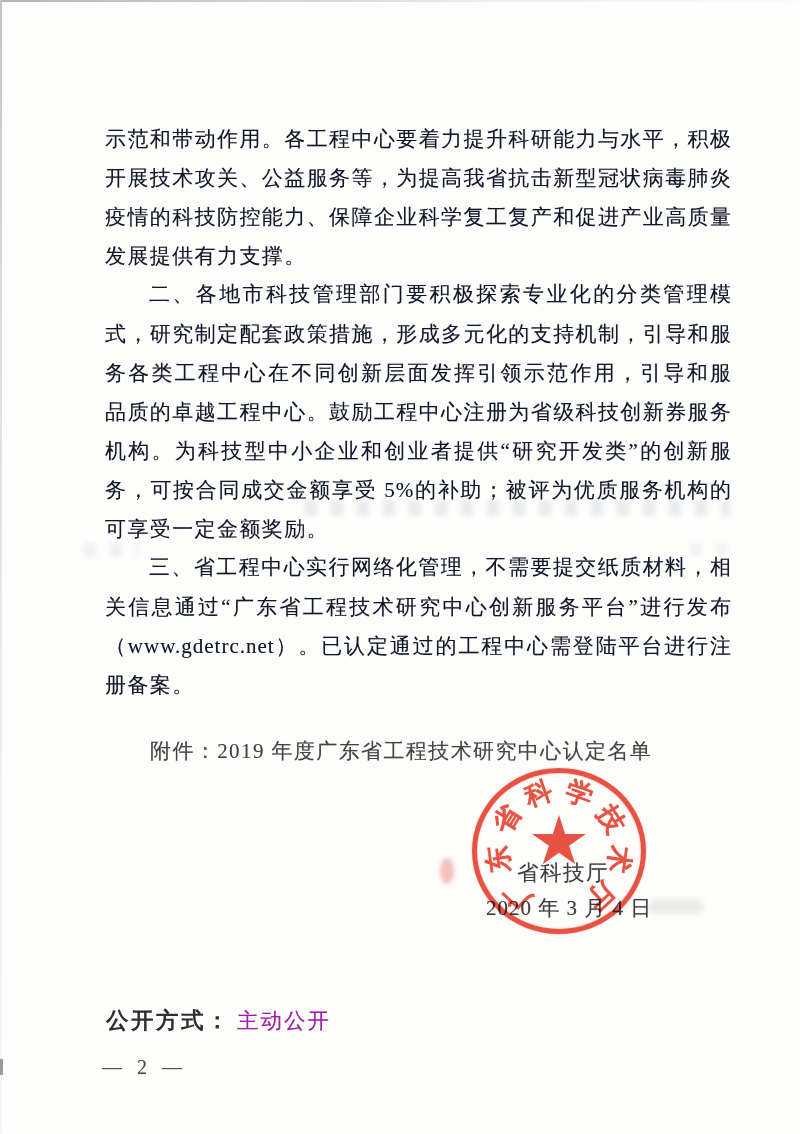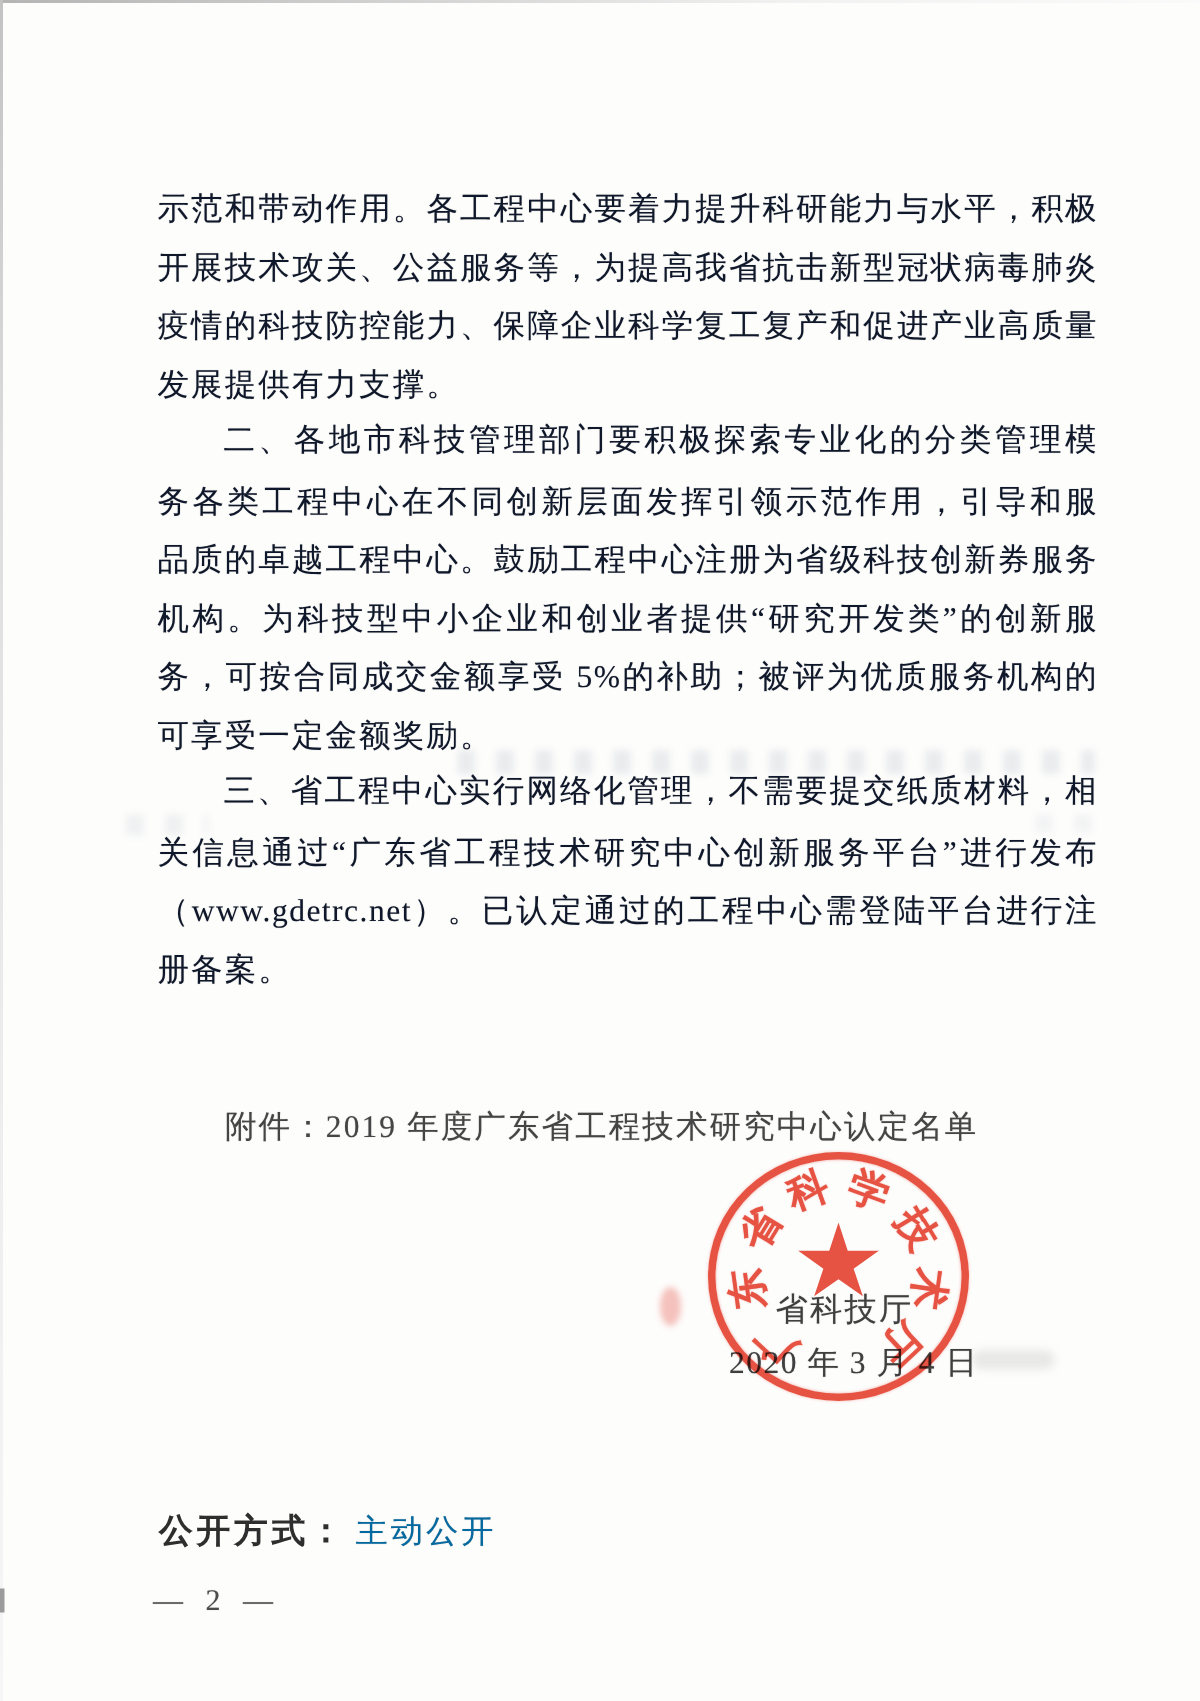--- a/index.html
+++ b/index.html
@@ -53,37 +53,38 @@
   .gray-blob{position:absolute;left:648px;top:900px;width:55px;height:13px;
     background:rgba(140,140,140,.18);filter:blur(3px);border-radius:6px;}
   .red-speck{position:absolute;left:440px;top:858px;width:14px;height:26px;
     background:rgba(230,68,52,.32);filter:blur(2px);border-radius:50%;}
 
   
   .disclosure{position:absolute;left:106px;top:1005px;z-index:1;}
   .disc-label{font-family:Liberation Serif, serif;font-weight:700;
     font-size:22.5px;letter-spacing:2.5px;color:#2e2e2e;}
   .disc-value{font-family:"Liberation Serif","DejaVu Serif",serif;font-size:21.5px;
-    letter-spacing:2px;color:#0369a1;margin-left:6px;text-shadow:0 0 .7px rgba(80,80,80,.4);}
+    letter-spacing:2px;color:#a21caf;margin-left:6px;text-shadow:0 0 .7px rgba(80,80,80,.4);}
   .page-number{position:absolute;left:102px;top:1056px;font-size:20px;color:#4c4c4c;
     letter-spacing:2px;word-spacing:6px;text-shadow:0 0 .7px rgba(80,80,80,.4);}
 </style>
 </head>
 <body>
 
 <div class="edge-top"></div>
 <div class="edge-left"></div>
 <div class="edge-dash"></div>
 
 <div class="doc-body">
     <div class="line">示范和带动作用。各工程中心要着力提升科研能力与水平，积极</div>
     <div class="line">开展技术攻关、公益服务等，为提高我省抗击新型冠状病毒肺炎</div>
     <div class="line">疫情的科技防控能力、保障企业科学复工复产和促进产业高质量</div>
     <div class="line last">发展提供有力支撑。</div>
     <div class="line indent">二、各地市科技管理部门要积极探索专业化的分类管理模</div>
+    <div class="line">式，研究制定配套政策措施，形成多元化的支持机制，引导和服</div>
     <div class="line">务各类工程中心在不同创新层面发挥引领示范作用，引导和服</div>
     <div class="line">品质的卓越工程中心。鼓励工程中心注册为省级科技创新券服务</div>
     <div class="line">机构。为科技型中小企业和创业者提供“研究开发类”的创新服</div>
     <div class="line">务，可按合同成交金额享受 5%的补助；被评为优质服务机构的</div>
     <div class="line last">可享受一定金额奖励。</div>
     <div class="line indent">三、省工程中心实行网络化管理，不需要提交纸质材料，相</div>
     <div class="line">关信息通过“广东省工程技术研究中心创新服务平台”进行发布</div>
     <div class="line">（www.gdetrc.net）。已认定通过的工程中心需登陆平台进行注</div>
     <div class="line last">册备案。</div>
   </div>

